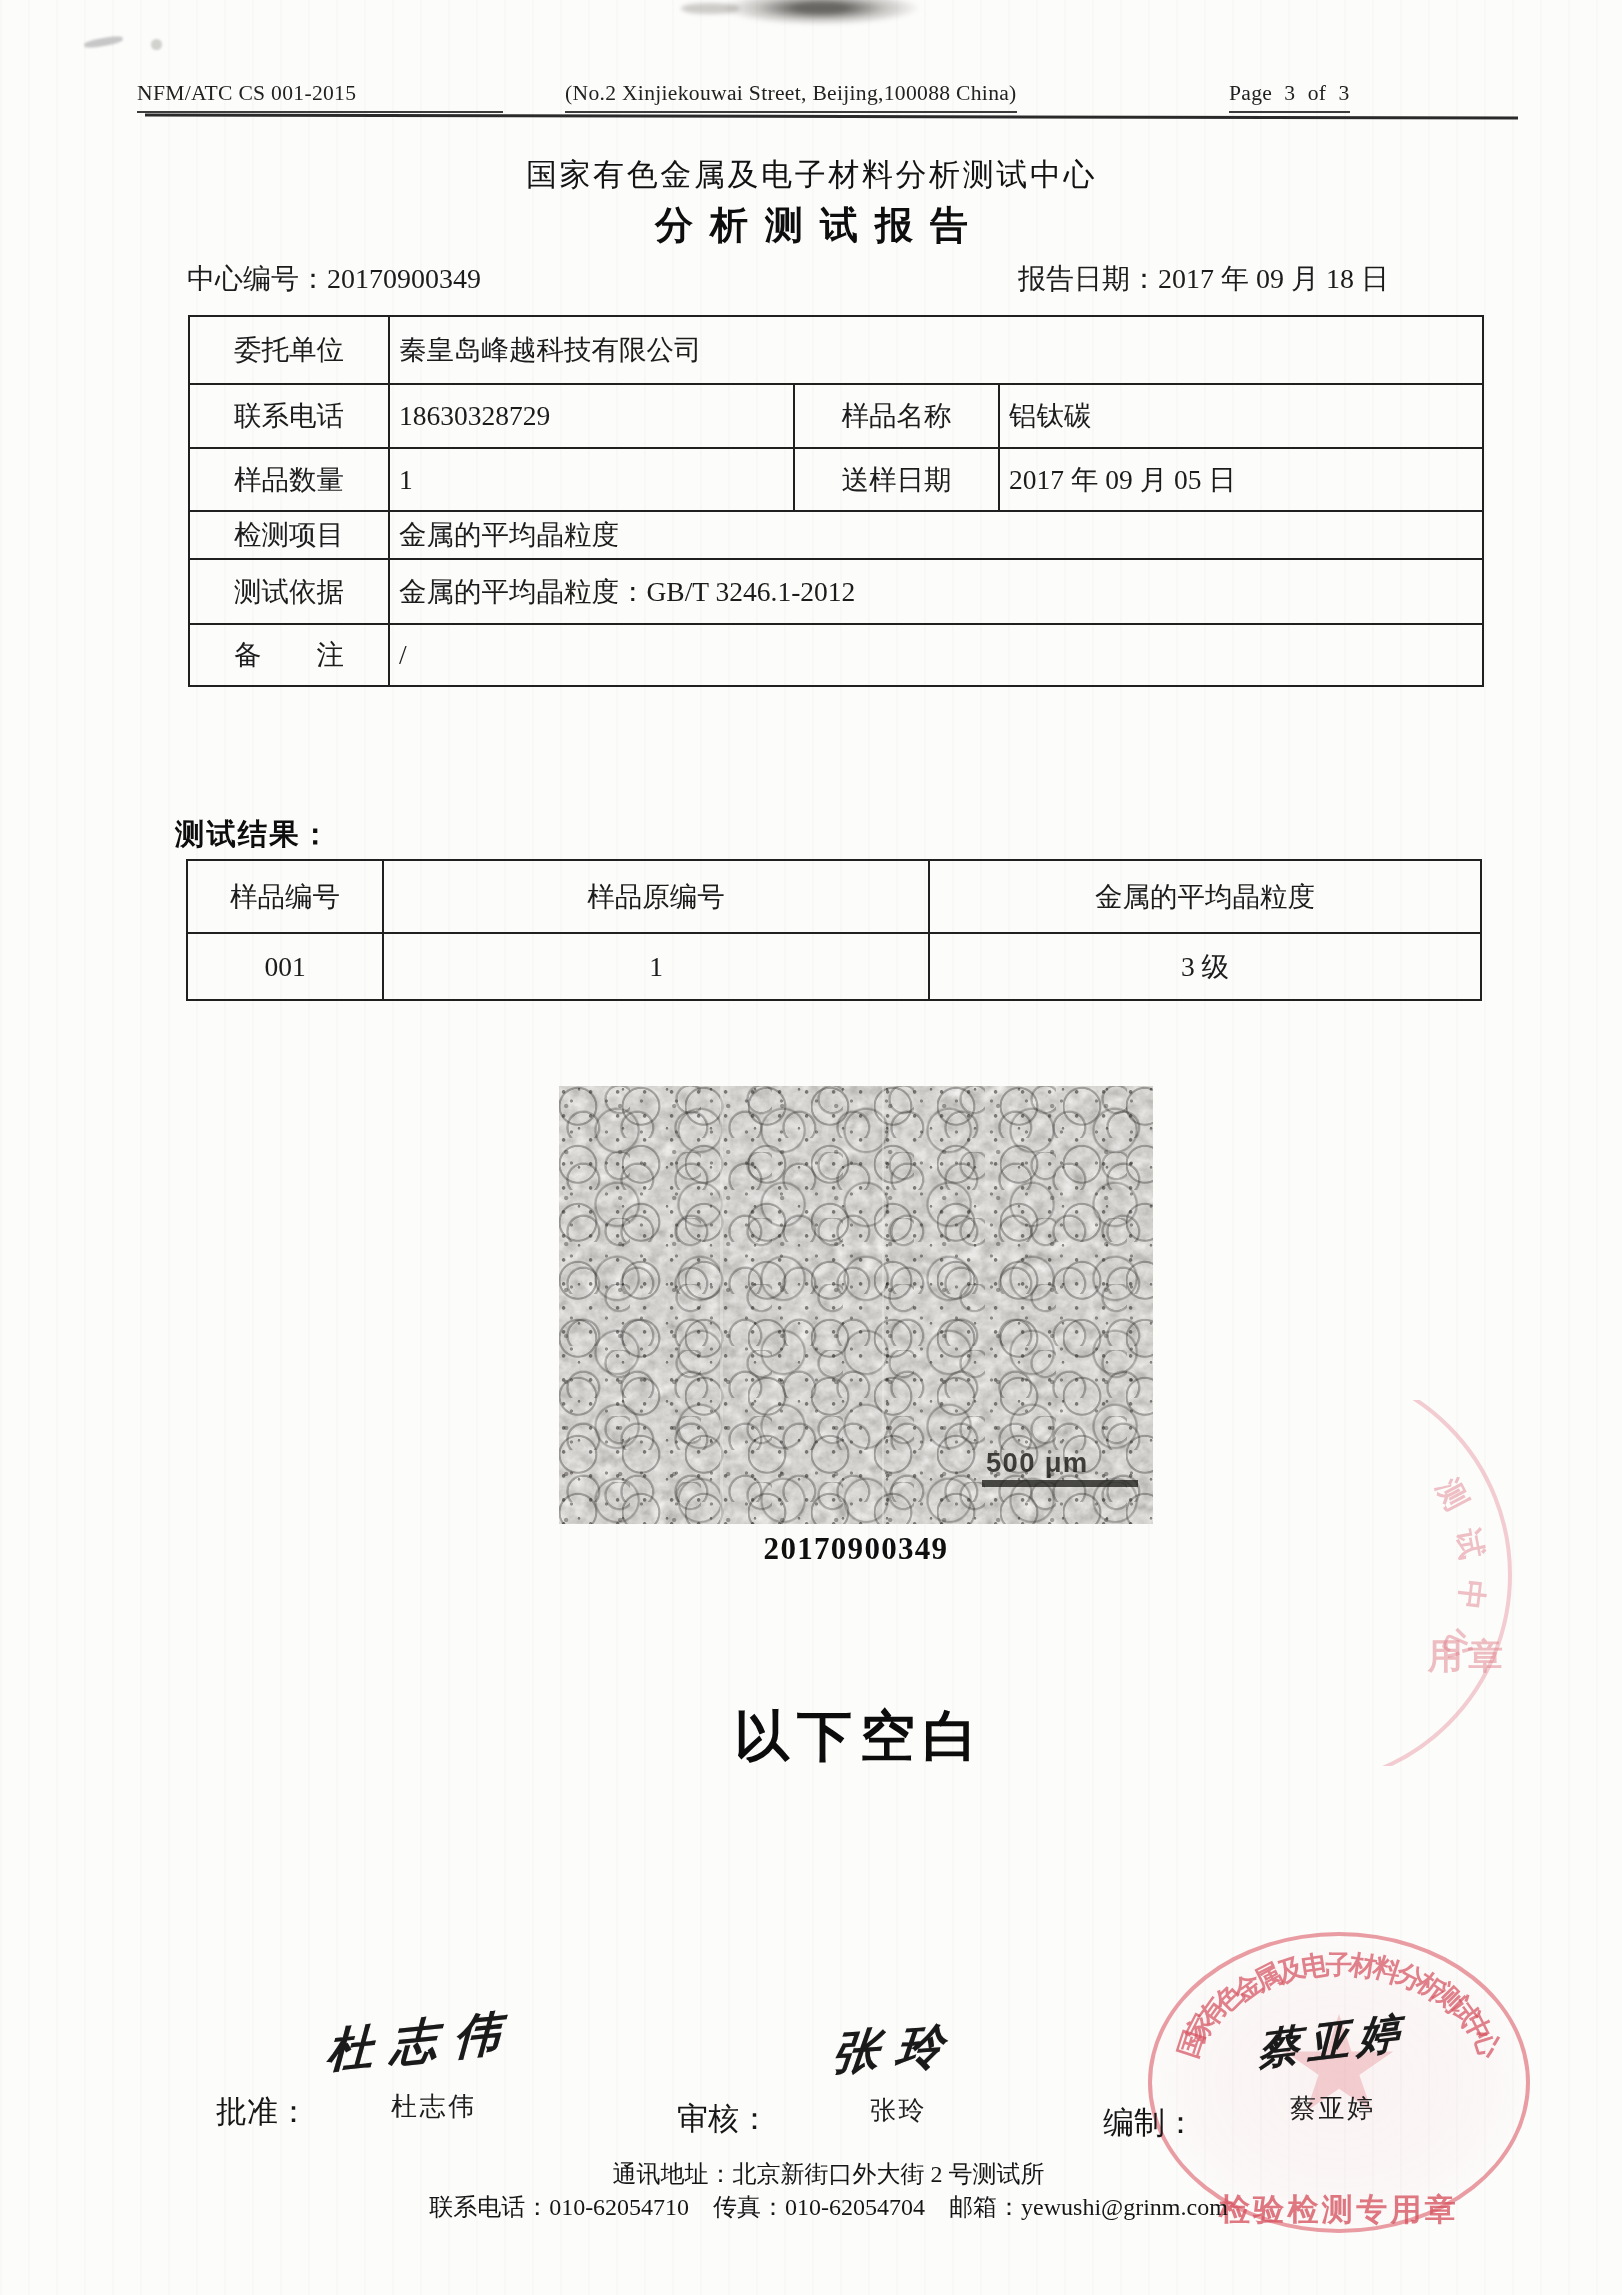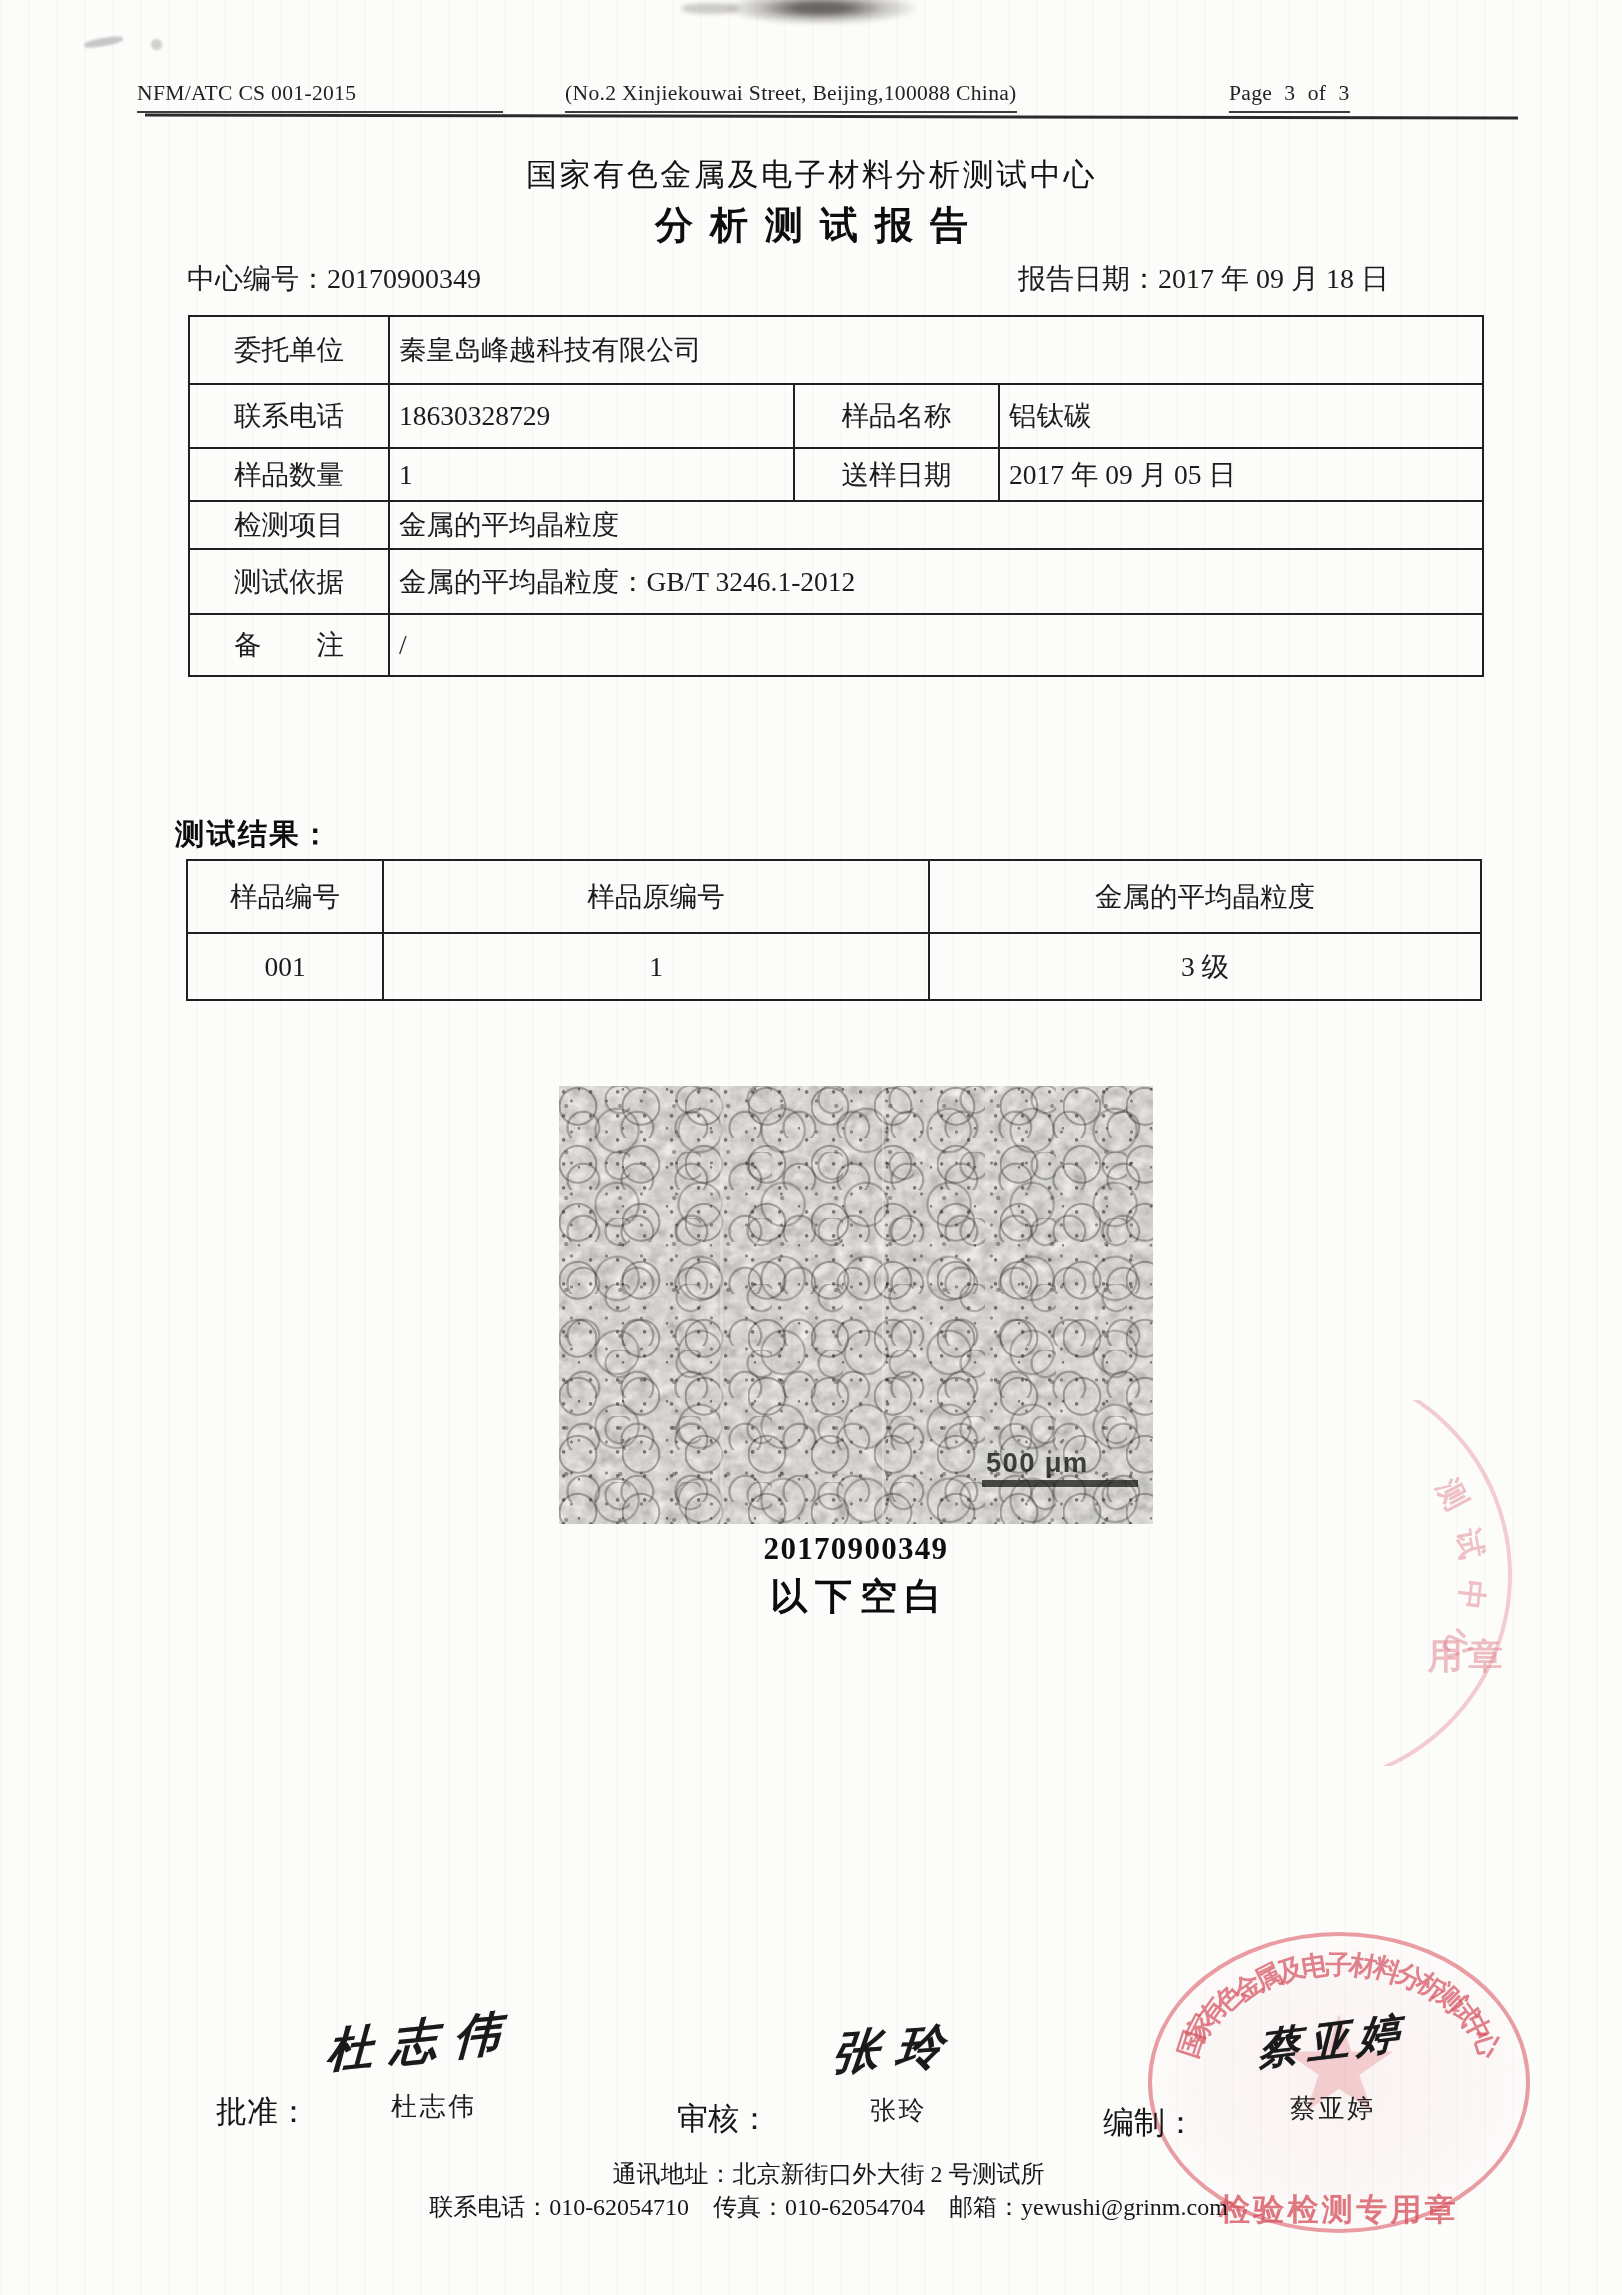--- a/index.html
+++ b/index.html
@@ -72,22 +72,22 @@
       radial-gradient(circle at 70% 60%, transparent 0 20px, rgba(28,26,24,.28) 21px 22px, transparent 23.6px),
       radial-gradient(circle at 45% 80%, transparent 0 14.4px, rgba(28,26,24,.3) 15px 16.4px, transparent 17.7px),
       radial-gradient(circle at 85% 20%, transparent 0 12.4px, rgba(28,26,24,.28) 13px 14.4px, transparent 15.7px);
     background-size:63px 58px, 83px 74px, 54px 52px, 71px 66px;}
   .photo-streak{position:absolute;top:0;bottom:0;width:2.6px;background:rgba(240,238,232,.4);}
   .scale-label{position:absolute;left:427px;top:361px;font-size:27.5px;font-weight:700;
     color:rgba(28,28,24,.82);letter-spacing:1.3px;font-family:"Liberation Sans","DejaVu Sans",sans-serif;}
   .scale-bar{position:absolute;left:423px;top:394px;width:156px;height:6.5px;background:rgba(30,30,26,.78);}
   .photo-caption{position:absolute;left:559px;top:1531px;width:594px;text-align:center;
     font-size:31px;font-weight:700;letter-spacing:1.3px;color:#0f0f0f;}
-  .blank-note{position:absolute;left:559px;top:1572px;width:594px;text-align:center;
-    font-size:37px;font-weight:700;letter-spacing:7.9px;text-indent:7.9px;color:#0c0c0c;}
+  .blank-note{position:absolute;left:559px;top:1700px;width:594px;text-align:center;
+    font-size:55px;font-weight:700;letter-spacing:7.9px;text-indent:7.9px;color:#0c0c0c;}
   
   .stamp-partial{position:absolute;left:1374px;top:1400px;width:249px;height:366px;overflow:hidden;}
   .stamp-partial .ring{position:absolute;left:-286px;top:-37px;width:416px;height:416px;
     border:4.6px solid rgba(229,139,148,.42);border-radius:50%;}
   .stamp-partial .bottom-txt{position:absolute;left:15.7px;top:233px;font-size:35px;font-weight:700;
     color:rgba(224,125,136,.5);letter-spacing:5.2px;margin-left:38px;}
   .arc-ch{position:absolute;font-weight:700;}
   .stamp-partial .arc-ch{font-size:30px;color:rgba(224,125,136,.48);}
   .stamp-main{position:absolute;left:1148px;top:1932px;width:382px;height:301px;}
   .stamp-main .ring{position:absolute;inset:0;border:4.6px solid rgba(219,88,100,.58);border-radius:50%;
@@ -143,21 +143,21 @@
         <tr style="height:68px">
       <td class="lab">委托单位</td>
       <td class="val" colspan="3">秦皇岛峰越科技有限公司</td>
     </tr>
     <tr style="height:64px">
       <td class="lab">联系电话</td>
       <td class="val">18630328729</td>
       <td class="lab">样品名称</td>
       <td class="val">铝钛碳</td>
     </tr>
-    <tr style="height:53px">
+    <tr style="height:63px">
       <td class="lab">样品数量</td>
       <td class="val">1</td>
       <td class="lab">送样日期</td>
       <td class="val">2017 年 09 月 05 日</td>
     </tr>
     <tr style="height:48px">
       <td class="lab">检测项目</td>
       <td class="val" colspan="3">金属的平均晶粒度</td>
     </tr>
     <tr style="height:65px">

